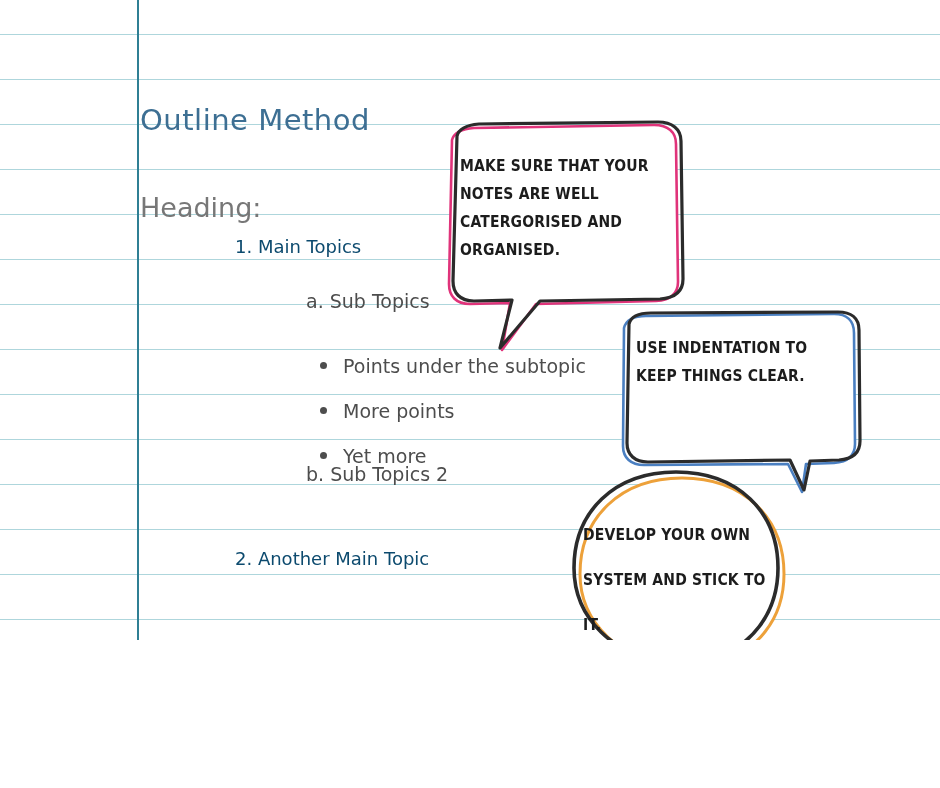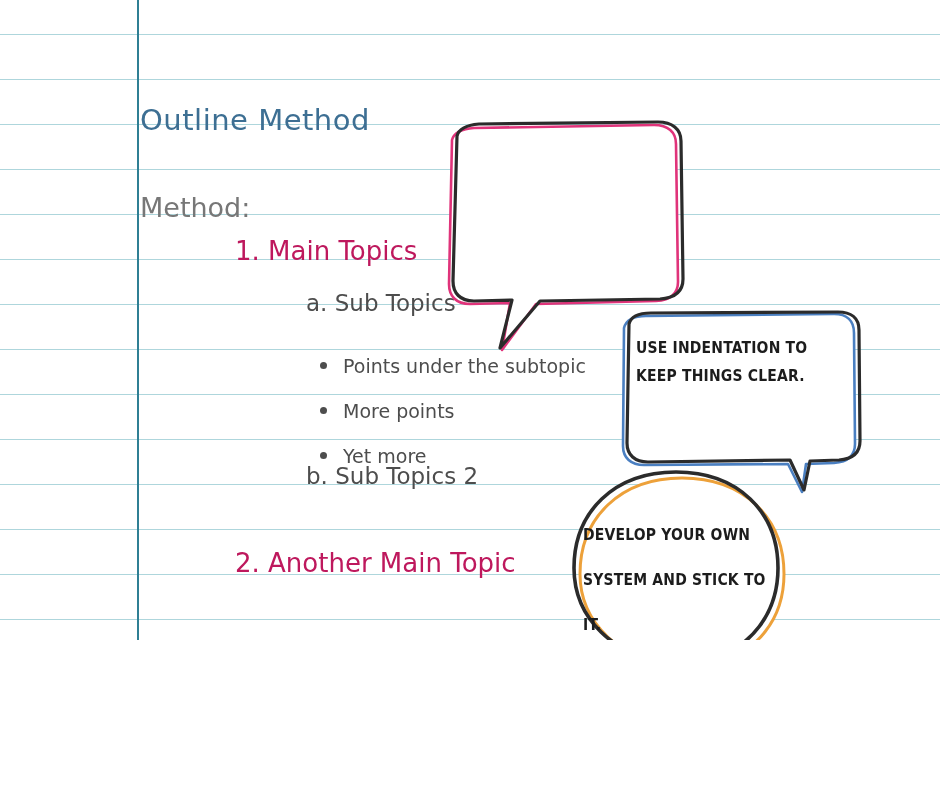--- a/index.html
+++ b/index.html
@@ -57,29 +57,29 @@
     color: #3d6f93;
     letter-spacing: 0.5px;
   }
   #heading {
     left: 140px;
     top: 192px;
     font-size: 27px;
     color: #777777;
   }
   .main-topic {
-    font-size: 26px;
-    color: #be185d;
+    font-size: 18px;
+    color: #0c4a6e;
   }
   #main1 { left: 235px; top: 236px; }
   #main2 { left: 235px; top: 548px; }
   #main3 { left: 235px; top: 678px; }
 
   .sub-topic {
-    font-size: 23px;
+    font-size: 19px;
     color: #4d4d4d;
   }
   #sub1a { left: 306px; top: 290px; }
   #sub1b { left: 306px; top: 463px; }
   #sub2a { left: 306px; top: 597px; }
 
   .bullet-row {
     position: absolute;
     left: 320px;
     display: flex;
@@ -151,21 +151,21 @@
       <div class="rule" style="top: 574px; background: rgb(174, 214, 220);"></div>
       <div class="rule" style="top: 619px; background: rgb(174, 214, 220);"></div>
       <div class="rule" style="top: 664px; background: rgb(174, 214, 220);"></div>
       <div class="rule" style="top: 709px; background: rgb(174, 214, 220);"></div>
       <div class="rule" style="top: 754px; background: rgb(174, 214, 220);"></div>
     </div>
   <div id="margin-line" style="background: rgb(47, 127, 148);"></div>
 
   <div id="notes">
     <div class="txt" id="title">Outline Method</div>
-    <div class="txt" id="heading">Method:</div>
+    <div class="txt" id="heading">Heading:</div>
 
     <div class="txt main-topic" id="main1">1. Main Topics</div>
     <div class="txt sub-topic" id="sub1a">a. Sub Topics</div>
 
     <div class="bullet-row" id="b1">
       <span class="bullet-dot"></span>
       <span class="bullet-text">Points under the subtopic</span>
     </div>
     <div class="bullet-row" id="b2">
       <span class="bullet-dot"></span>
@@ -180,20 +180,21 @@
     <div class="txt main-topic" id="main2">2. Another Main Topic</div>
     <div class="txt main-topic" id="main3">3. ETC</div>
   </div>
 
   <div id="bubbles">
 
     <svg class="bubble-svg" style="left:440px; top:122px;" width="250" height="230" viewBox="0 0 250 230">
       <path d="M12 18 C14 10, 22 7, 34 6 L214 3 C228 3, 236 10, 236 22 L238 160 C238 172, 230 178, 216 179 L96 182 L62 228 L70 181 L30 182 C16 182, 9 174, 9 162 Z" fill="#ffffff" stroke="#e0337a" stroke-width="2.6" stroke-linejoin="round"></path>
       <path d="M17 14 C19 6, 27 3, 39 2 L218 0 C232 0, 241 7, 241 19 L243 157 C243 170, 234 176, 220 177 L100 179 L60 226 L72 178 L34 179 C20 179, 13 171, 13 159 Z" fill="none" stroke="#2b2b2b" stroke-width="3.2" stroke-linejoin="round"></path>
     </svg>
+    <div class="bubble-text" id="bubble1-text">MAKE SURE THAT YOUR NOTES ARE WELL CATERGORISED AND ORGANISED.</div>
 
     <svg class="bubble-svg" style="left:616px; top:312px;" width="250" height="185" viewBox="0 0 250 185">
       <path d="M8 16 C10 8, 18 4, 30 4 L218 2 C231 2, 238 9, 238 21 L239 132 C239 144, 231 150, 218 151 L190 152 L186 180 L172 152 L28 153 C15 153, 7 146, 7 134 Z" fill="#ffffff" stroke="#4a7fc1" stroke-width="2.6" stroke-linejoin="round"></path>
       <path d="M13 12 C15 4, 23 1, 35 1 L222 0 C235 0, 243 6, 243 18 L244 129 C244 141, 236 147, 223 148 L194 149 L188 178 L174 148 L32 150 C19 150, 11 143, 11 131 Z" fill="none" stroke="#2b2b2b" stroke-width="3.2" stroke-linejoin="round"></path>
     </svg>
     <div class="bubble-text" id="bubble2-text">USE INDENTATION TO KEEP THINGS CLEAR.</div>
 
     <svg class="bubble-svg" style="left:558px; top:470px;" width="250" height="265" viewBox="0 0 250 265">
       <path d="M124 8 C186 8, 226 48, 226 104 C226 150, 198 182, 160 192 C172 202, 182 216, 190 246 C166 232, 140 212, 120 196 C62 192, 22 152, 22 104 C22 48, 62 8, 124 8 Z" fill="#ffffff" stroke="#eda13a" stroke-width="3" stroke-linejoin="round"></path>
       <path d="M118 2 C180 2, 220 42, 220 98 C220 144, 192 178, 154 188 C166 198, 176 214, 184 244 C160 230, 134 208, 114 192 C56 188, 16 148, 16 98 C16 42, 56 2, 118 2 Z" fill="none" stroke="#2b2b2b" stroke-width="3.6" stroke-linejoin="round"></path>

